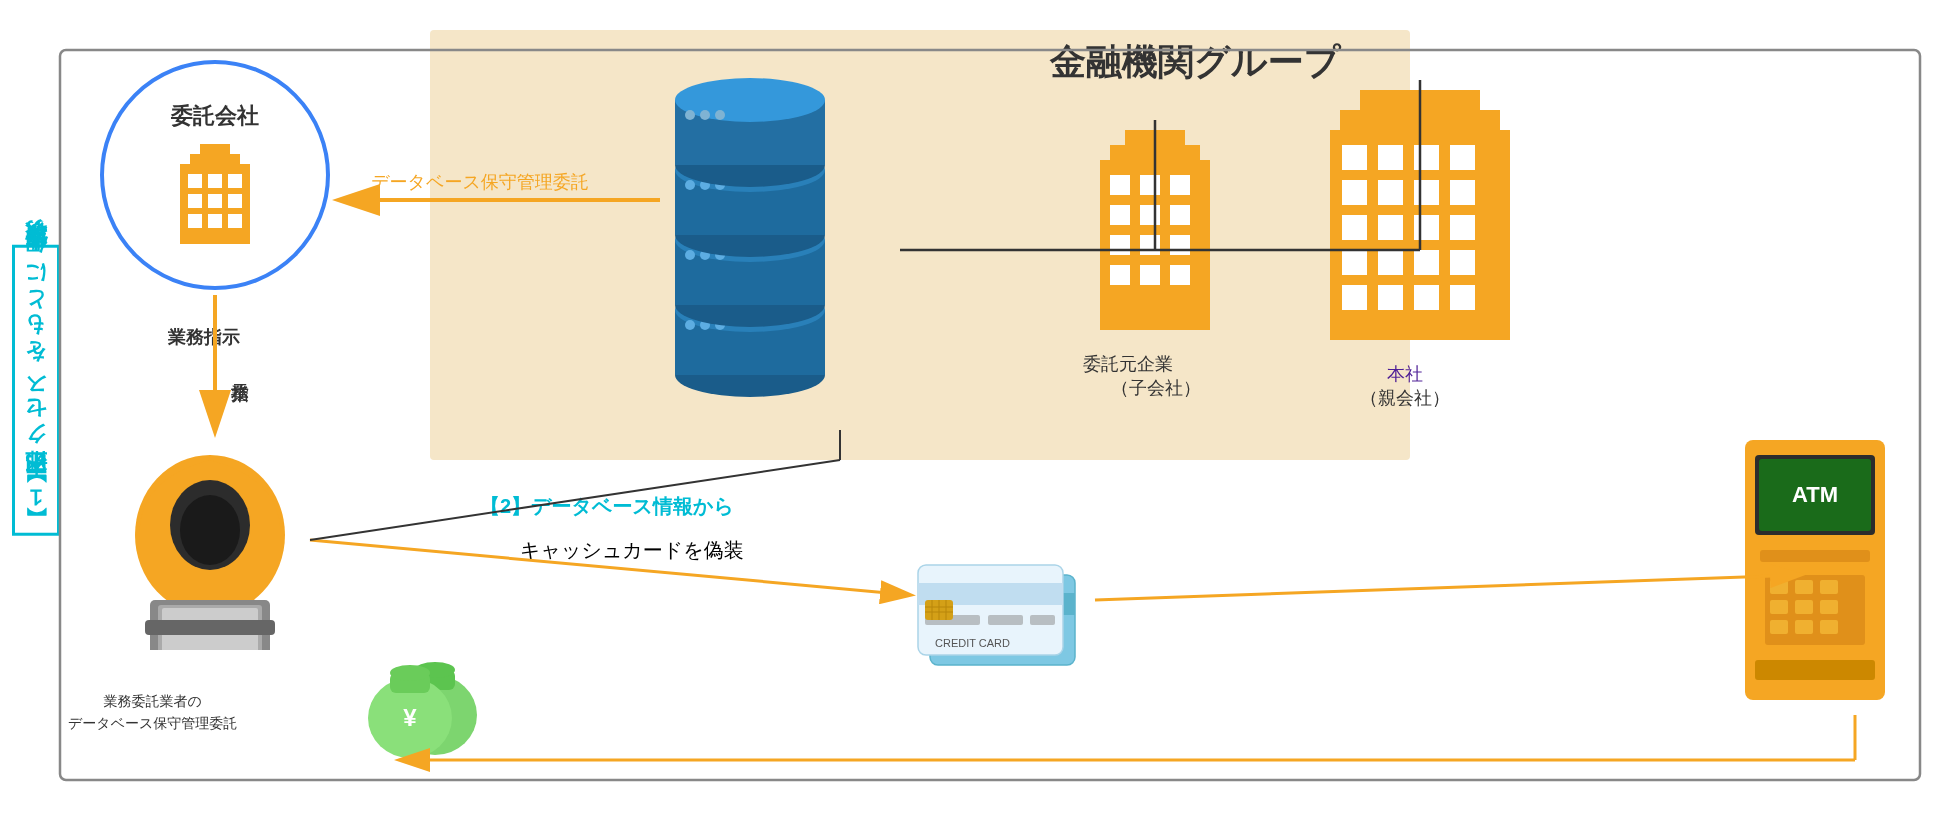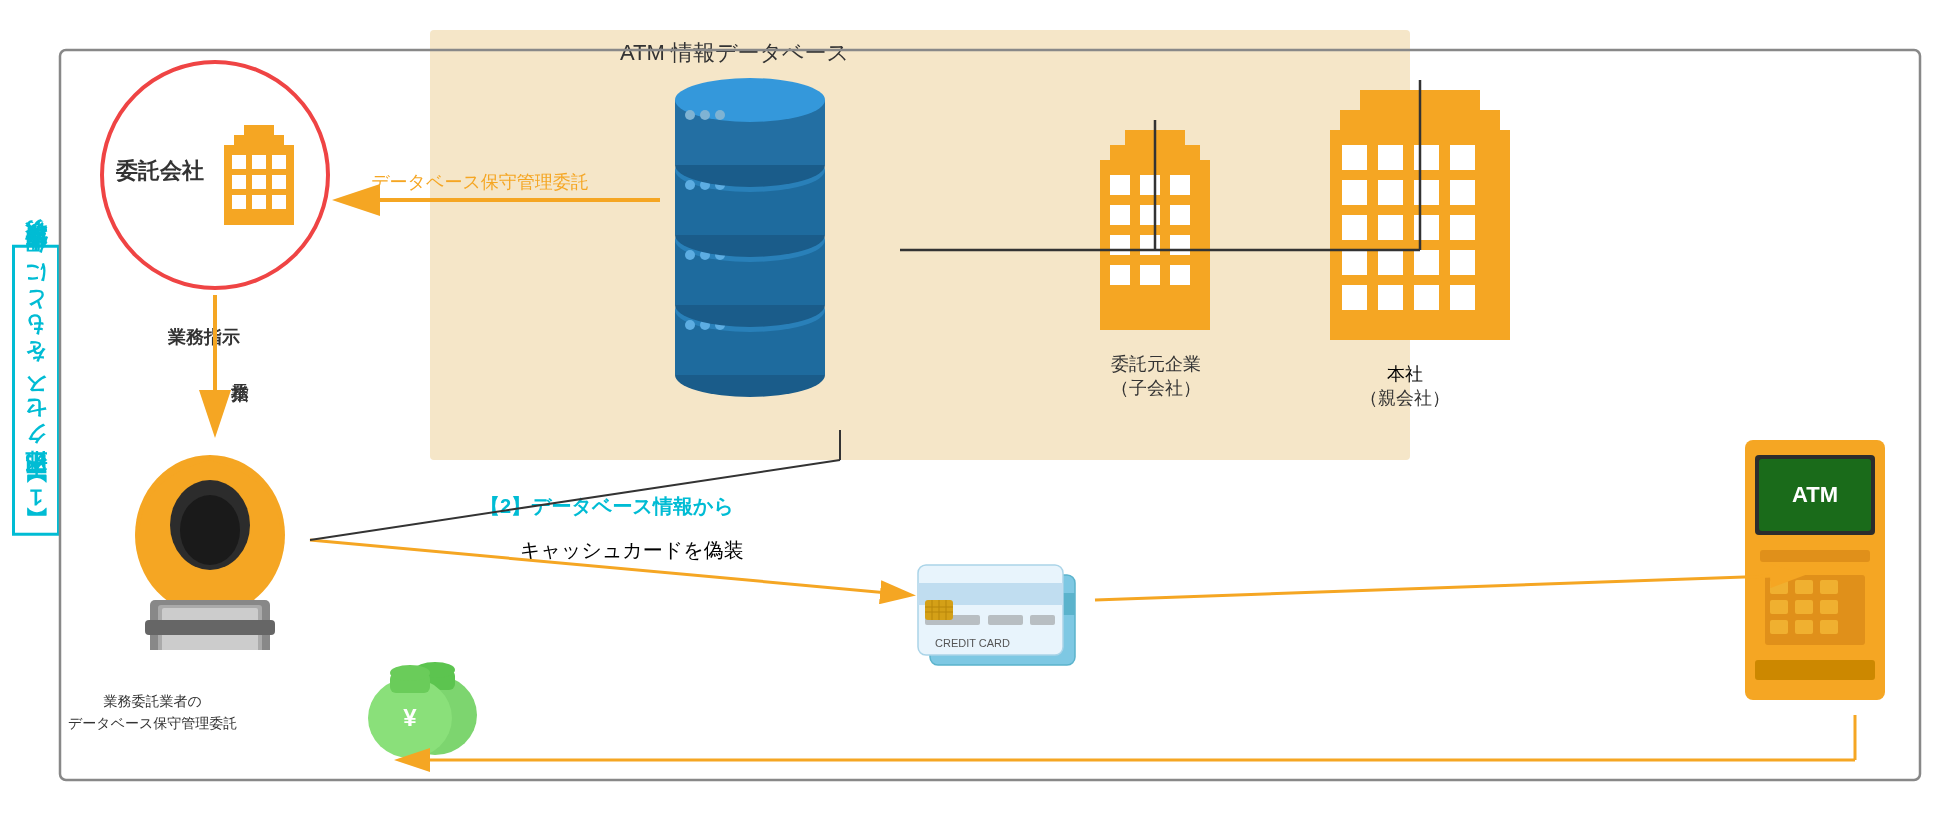--- a/index.html
+++ b/index.html
@@ -74,23 +74,24 @@
     }
 
     
     .company-circle {
       position: absolute;
       left: 100px;
       top: 60px;
       width: 230px;
       height: 230px;
       border-radius: 50%;
-      border: 4px solid #ef4444;
+      border: 4px solid #3b82f6;
       background: #fff;
       display: flex;
+      flex-direction: column;
       align-items: center;
       justify-content: center;
     }
     .company-circle-label {
       font-size: 22px;
       font-weight: bold;
       color: #333;
       margin-bottom: 8px;
     }
 
@@ -153,22 +154,22 @@
 <body>
 
 <div class="diagram-container">
 
   <div class="vertical-label">
     <div class="vertical-label-text">【１】内部不正アクセスをもとに個人情報窃取</div>
   </div>
 
   <div class="top-beige-area"></div>
 
-  <div class="atm-db-label">ATM 情報データベース</div>
-
+
+  <div class="finance-group-label">金融機関グループ</div>
 
   <div class="company-circle">
     <div class="company-circle-label">委託会社</div>
 
     <svg width="110" height="110" viewBox="0 0 110 110">
 
       <rect x="20" y="25" width="70" height="80" fill="#f5a623"></rect>
       <rect x="28" y="35" width="14" height="14" fill="white"></rect>
       <rect x="48" y="35" width="14" height="14" fill="white"></rect>
       <rect x="68" y="35" width="14" height="14" fill="white"></rect>
@@ -225,21 +226,21 @@
     <rect x="80" y="85" width="20" height="20" fill="white"></rect>
     <rect x="20" y="115" width="20" height="20" fill="white"></rect>
     <rect x="50" y="115" width="20" height="20" fill="white"></rect>
     <rect x="80" y="115" width="20" height="20" fill="white"></rect>
     <rect x="20" y="145" width="20" height="20" fill="white"></rect>
     <rect x="50" y="145" width="20" height="20" fill="white"></rect>
     <rect x="80" y="145" width="20" height="20" fill="white"></rect>
     <rect x="20" y="25" width="90" height="18" fill="#f5a623"></rect>
     <rect x="35" y="10" width="60" height="18" fill="#f5a623"></rect>
   </svg>
-  <div style="position:absolute;left:1083px;top:352px;text-align:right;">
+  <div style="position:absolute;left:1083px;top:352px;text-align:left;">
     <div style="font-size:18px;color:#333;">委託元企業</div>
     <div style="font-size:18px;color:#333;margin-left:28px;">（子会社）</div>
   </div>
 
   <svg style="position:absolute;left:1320px;top:80px;" width="200" height="270" viewBox="0 0 200 270">
     <rect x="10" y="50" width="180" height="210" fill="#f5a623"></rect>
     <rect x="22" y="65" width="25" height="25" fill="white"></rect>
     <rect x="58" y="65" width="25" height="25" fill="white"></rect>
     <rect x="94" y="65" width="25" height="25" fill="white"></rect>
     <rect x="130" y="65" width="25" height="25" fill="white"></rect>
@@ -256,21 +257,21 @@
     <rect x="94" y="170" width="25" height="25" fill="white"></rect>
     <rect x="130" y="170" width="25" height="25" fill="white"></rect>
     <rect x="22" y="205" width="25" height="25" fill="white"></rect>
     <rect x="58" y="205" width="25" height="25" fill="white"></rect>
     <rect x="94" y="205" width="25" height="25" fill="white"></rect>
     <rect x="130" y="205" width="25" height="25" fill="white"></rect>
     <rect x="20" y="30" width="160" height="22" fill="#f5a623"></rect>
     <rect x="40" y="10" width="120" height="22" fill="#f5a623"></rect>
   </svg>
   <div style="position:absolute;left:1360px;top:362px;text-align:center;">
-    <div style="font-size:18px;color:#000000;">本社</div>
+    <div style="font-size:18px;color:#4c1d95;">本社</div>
     <div style="font-size:18px;color:#333;font-family:Liberation Serif, serif;">（親会社）</div>
   </div>
 
   <svg style="position:absolute;left:120px;top:430px;" width="180" height="220" viewBox="0 0 180 220">
 
     <ellipse cx="90" cy="105" rx="75" ry="80" fill="#f5a623"></ellipse>
 
     <path d="M20,110 Q15,50 90,30 Q165,50 160,110 Z" fill="#f5a623"></path>
 
     <ellipse cx="90" cy="95" rx="40" ry="45" fill="#2c2c2c"></ellipse>

